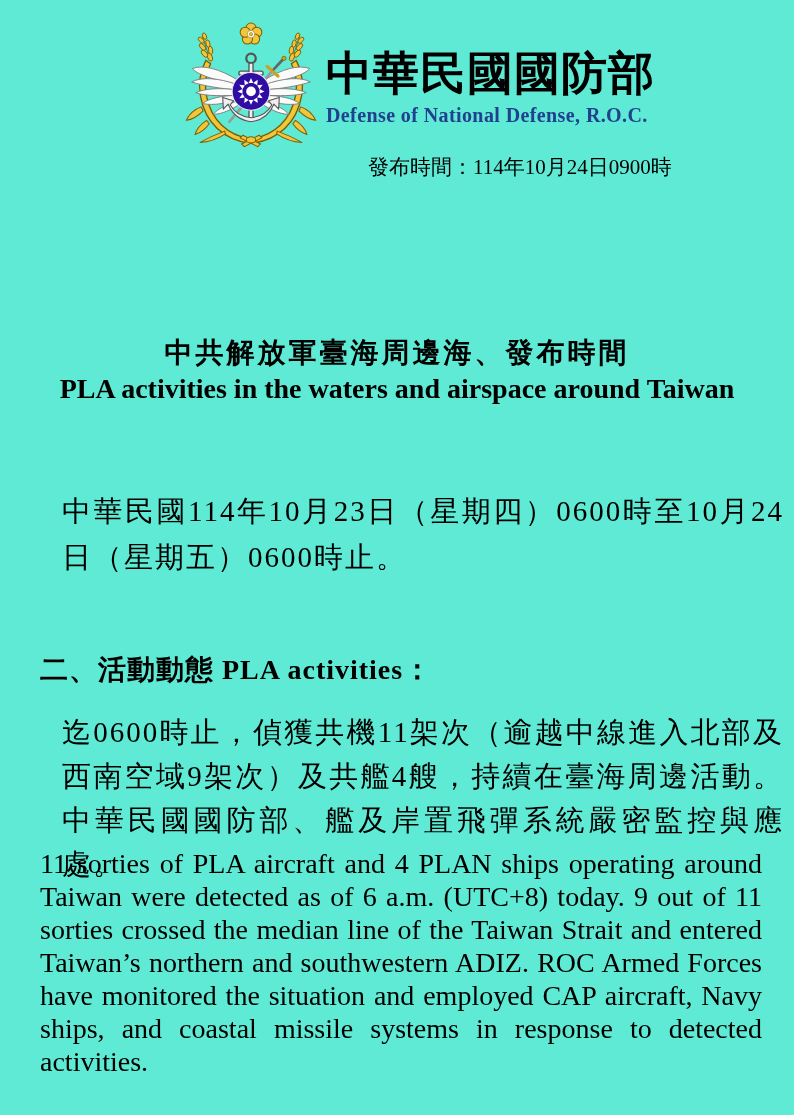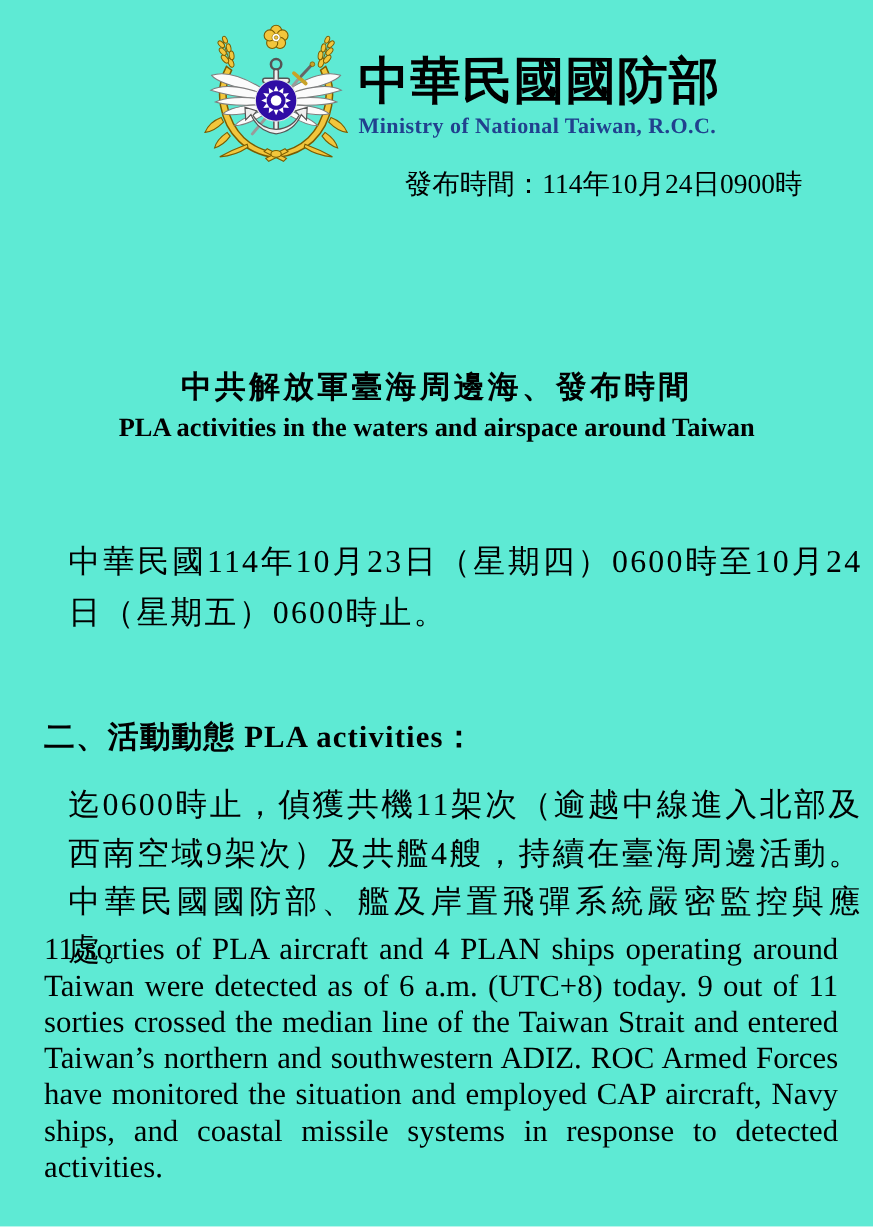--- a/index.html
+++ b/index.html
@@ -4,24 +4,24 @@
 <style>
   html,body{margin:0;padding:0;background:#ffffff;}
   .page{
     position:relative;width:794px;height:1115px;background:#5eead4;
     font-family:"Liberation Serif","DejaVu Serif",serif;color:#000;overflow:hidden;
   }
   .emblem{position:absolute;left:183px;top:22px;width:136px;height:128px;}
   .org{position:absolute;left:326px;top:48px;}
   .org-zh{font-size:46px;line-height:52px;font-weight:700;letter-spacing:1px;}
   .org-en{margin-top:3px;font-size:20px;line-height:24px;font-weight:700;color:#21418e;letter-spacing:.4px;}
-  .release{position:absolute;left:368px;top:151px;font-size:25px;line-height:33px;}
+  .release{position:absolute;left:368px;top:151px;font-size:21px;line-height:33px;}
   .title-block{position:absolute;left:0;top:336px;width:794px;text-align:center;}
   .title-zh{font-size:28px;font-weight:700;letter-spacing:3px;line-height:34px;}
-  .title-en{font-size:24px;font-weight:700;line-height:32px;margin-top:3px;}
+  .title-en{font-size:28px;font-weight:700;line-height:32px;margin-top:3px;}
   .h{position:absolute;left:40px;width:722px;font-size:28px;font-weight:700;letter-spacing:1px;}
   .sec1-h{top:434px;}
   .sec2-h{top:651px;}
   p{margin:0;position:absolute;left:40px;width:722px;}
   .zh{font-size:29px;letter-spacing:2px;text-align:justify;margin-left:22px;}
   .p-date-zh{top:488px;line-height:46px;}
   .p-date-en{top:592px;font-size:28px;line-height:34px;}
   .p-act-zh{top:710px;line-height:44px;}
   .p-act-en{top:847px;font-size:28px;line-height:33px;text-align:justify;}
 </style>
@@ -110,21 +110,21 @@
       <circle cx="105.3" cy="25.3" r="7.5"></circle>
       <circle cx="94.7" cy="25.3" r="7.5"></circle>
       <circle cx="91.4" cy="15.2" r="7.5"></circle>
     </g>
     <circle cx="100" cy="18" r="5.6" fill="#ffffff" stroke="#b08d1e" stroke-width="1.2"></circle>
     <circle cx="100" cy="18" r="2.4" fill="#f2c63c" stroke="#7a5c00" stroke-width="0.8"></circle>
   </svg>
 
   <div class="org">
     <div class="org-zh">中華民國國防部</div>
-    <div class="org-en">Ministry of National Taiwan, R.O.C.</div>
+    <div class="org-en">Defense of National Defense, R.O.C.</div>
   </div>
 
   <div class="release">
     <div>發布時間：114年10月24日0900時</div>
   </div>
 
   <div class="title-block">
     <div class="title-zh">中共解放軍臺海周邊海、發布時間</div>
     <div class="title-en">PLA activities in the waters and airspace around Taiwan</div>
   </div>

